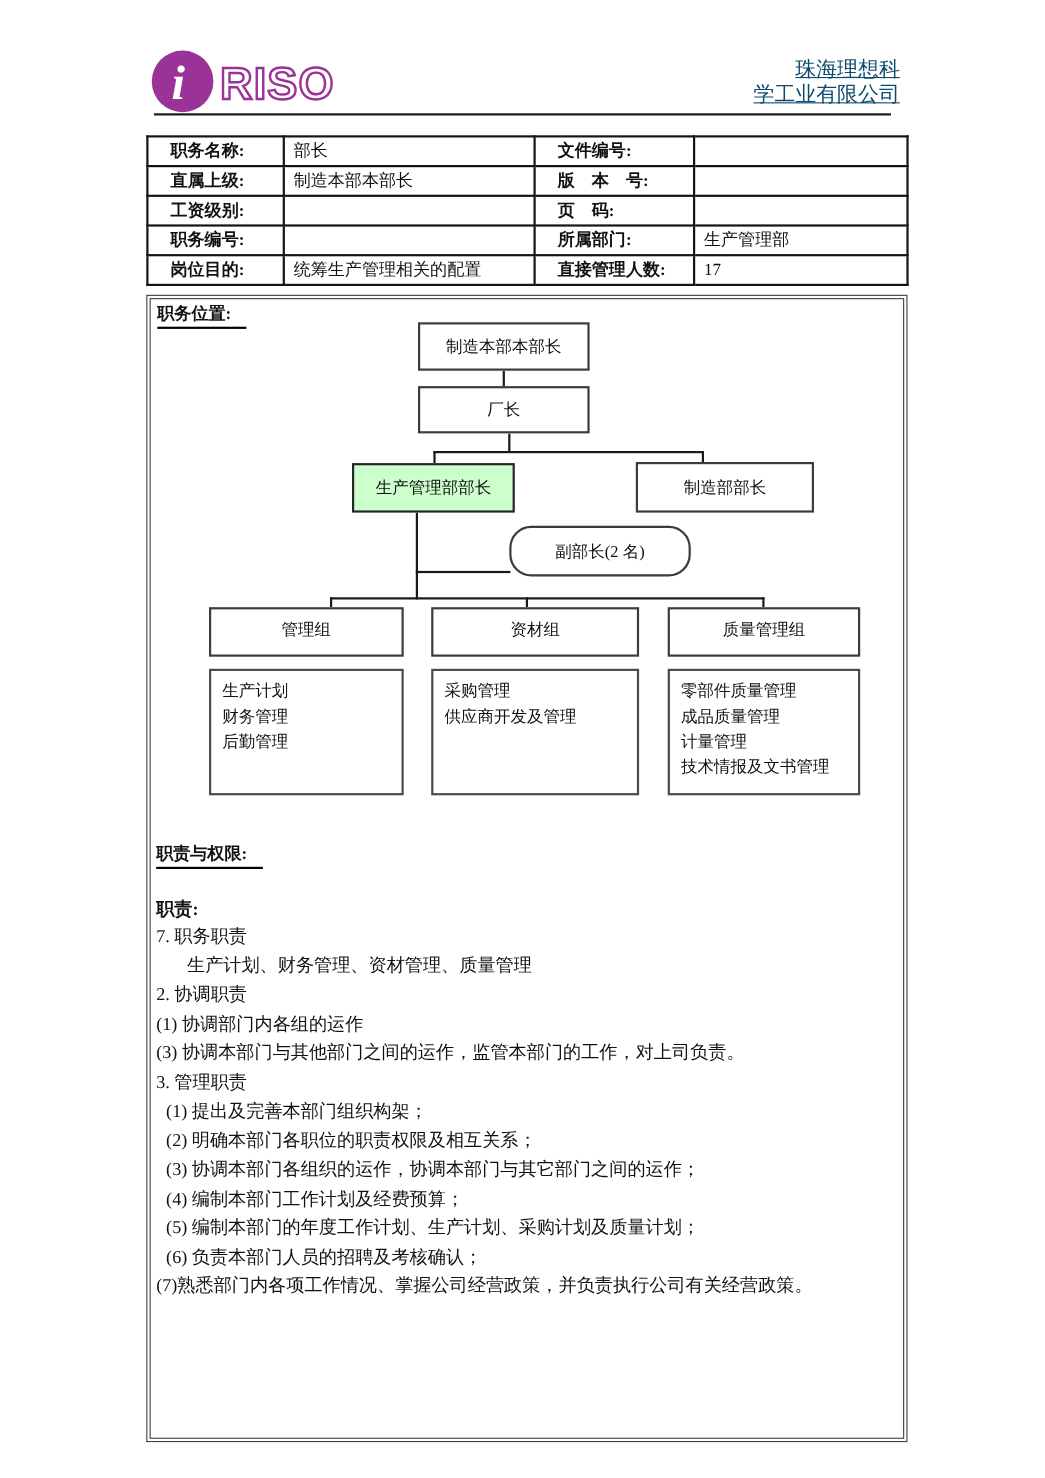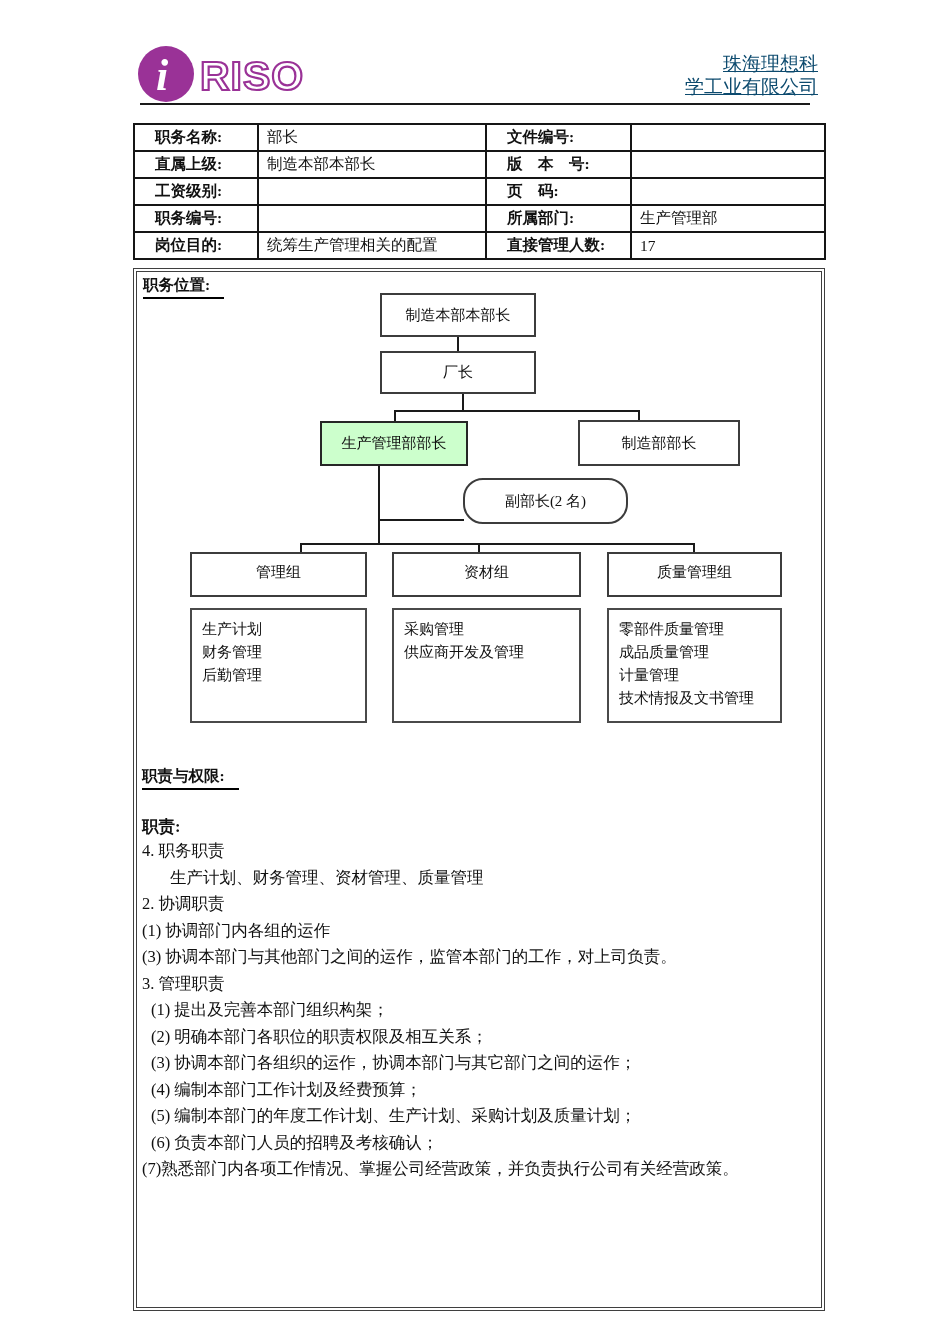--- a/index.html
+++ b/index.html
@@ -159,21 +159,21 @@
       <div>零部件质量管理</div>
       <div>成品质量管理</div>
       <div>计量管理</div>
       <div>技术情报及文书管理</div>
     </div>
 
     <div class="sec-title" style="left:5px;top:494px;">职责与权限:</div>
     <div class="sub-title" style="left:5px;top:544px;">职责:</div>
 
     <div class="duties">
-      <div>4. 职务职责</div>
+      <div>7. 职务职责</div>
       <div class="ind-sub">生产计划、财务管理、资材管理、质量管理</div>
       <div>2. 协调职责</div>
       <div>(1) 协调部门内各组的运作</div>
       <div>(3) 协调本部门与其他部门之间的运作，监管本部门的工作，对上司负责。</div>
       <div>3. 管理职责</div>
       <div class="ind-p">(1) 提出及完善本部门组织构架；</div>
       <div class="ind-p">(2) 明确本部门各职位的职责权限及相互关系；</div>
       <div class="ind-p">(3) 协调本部门各组织的运作，协调本部门与其它部门之间的运作；</div>
       <div class="ind-p">(4) 编制本部门工作计划及经费预算；</div>
       <div class="ind-p">(5) 编制本部门的年度工作计划、生产计划、采购计划及质量计划；</div>

